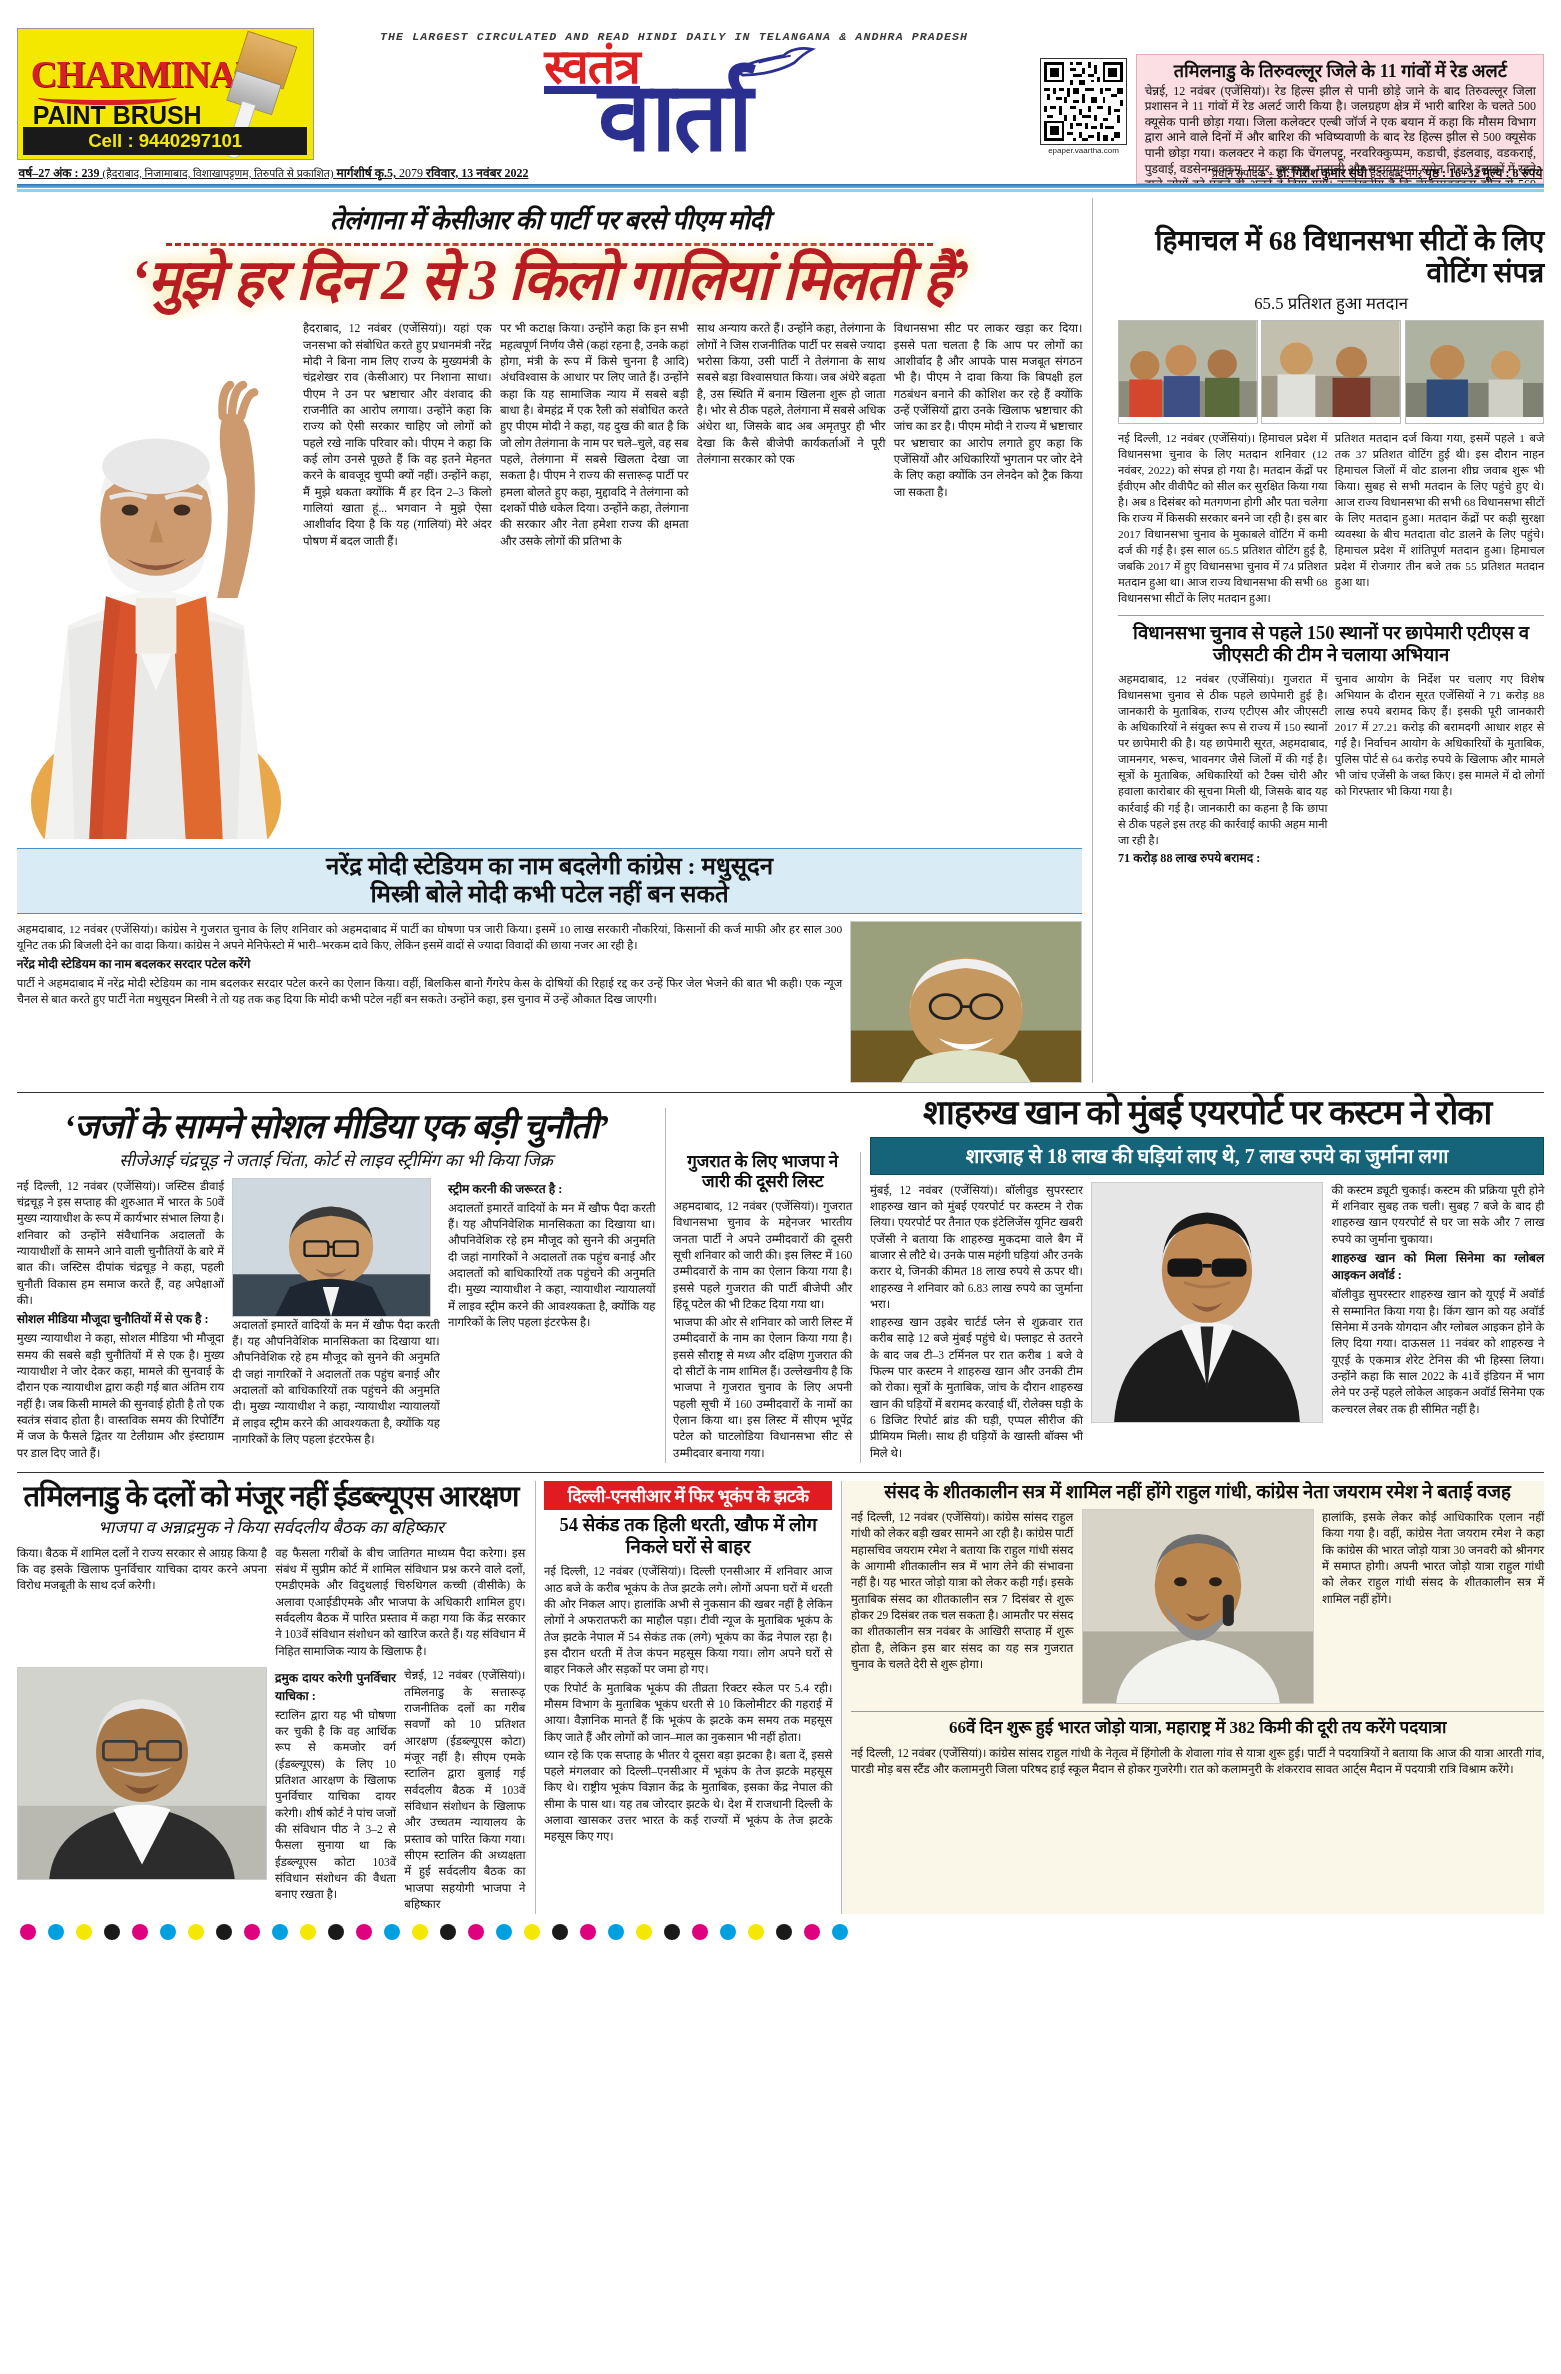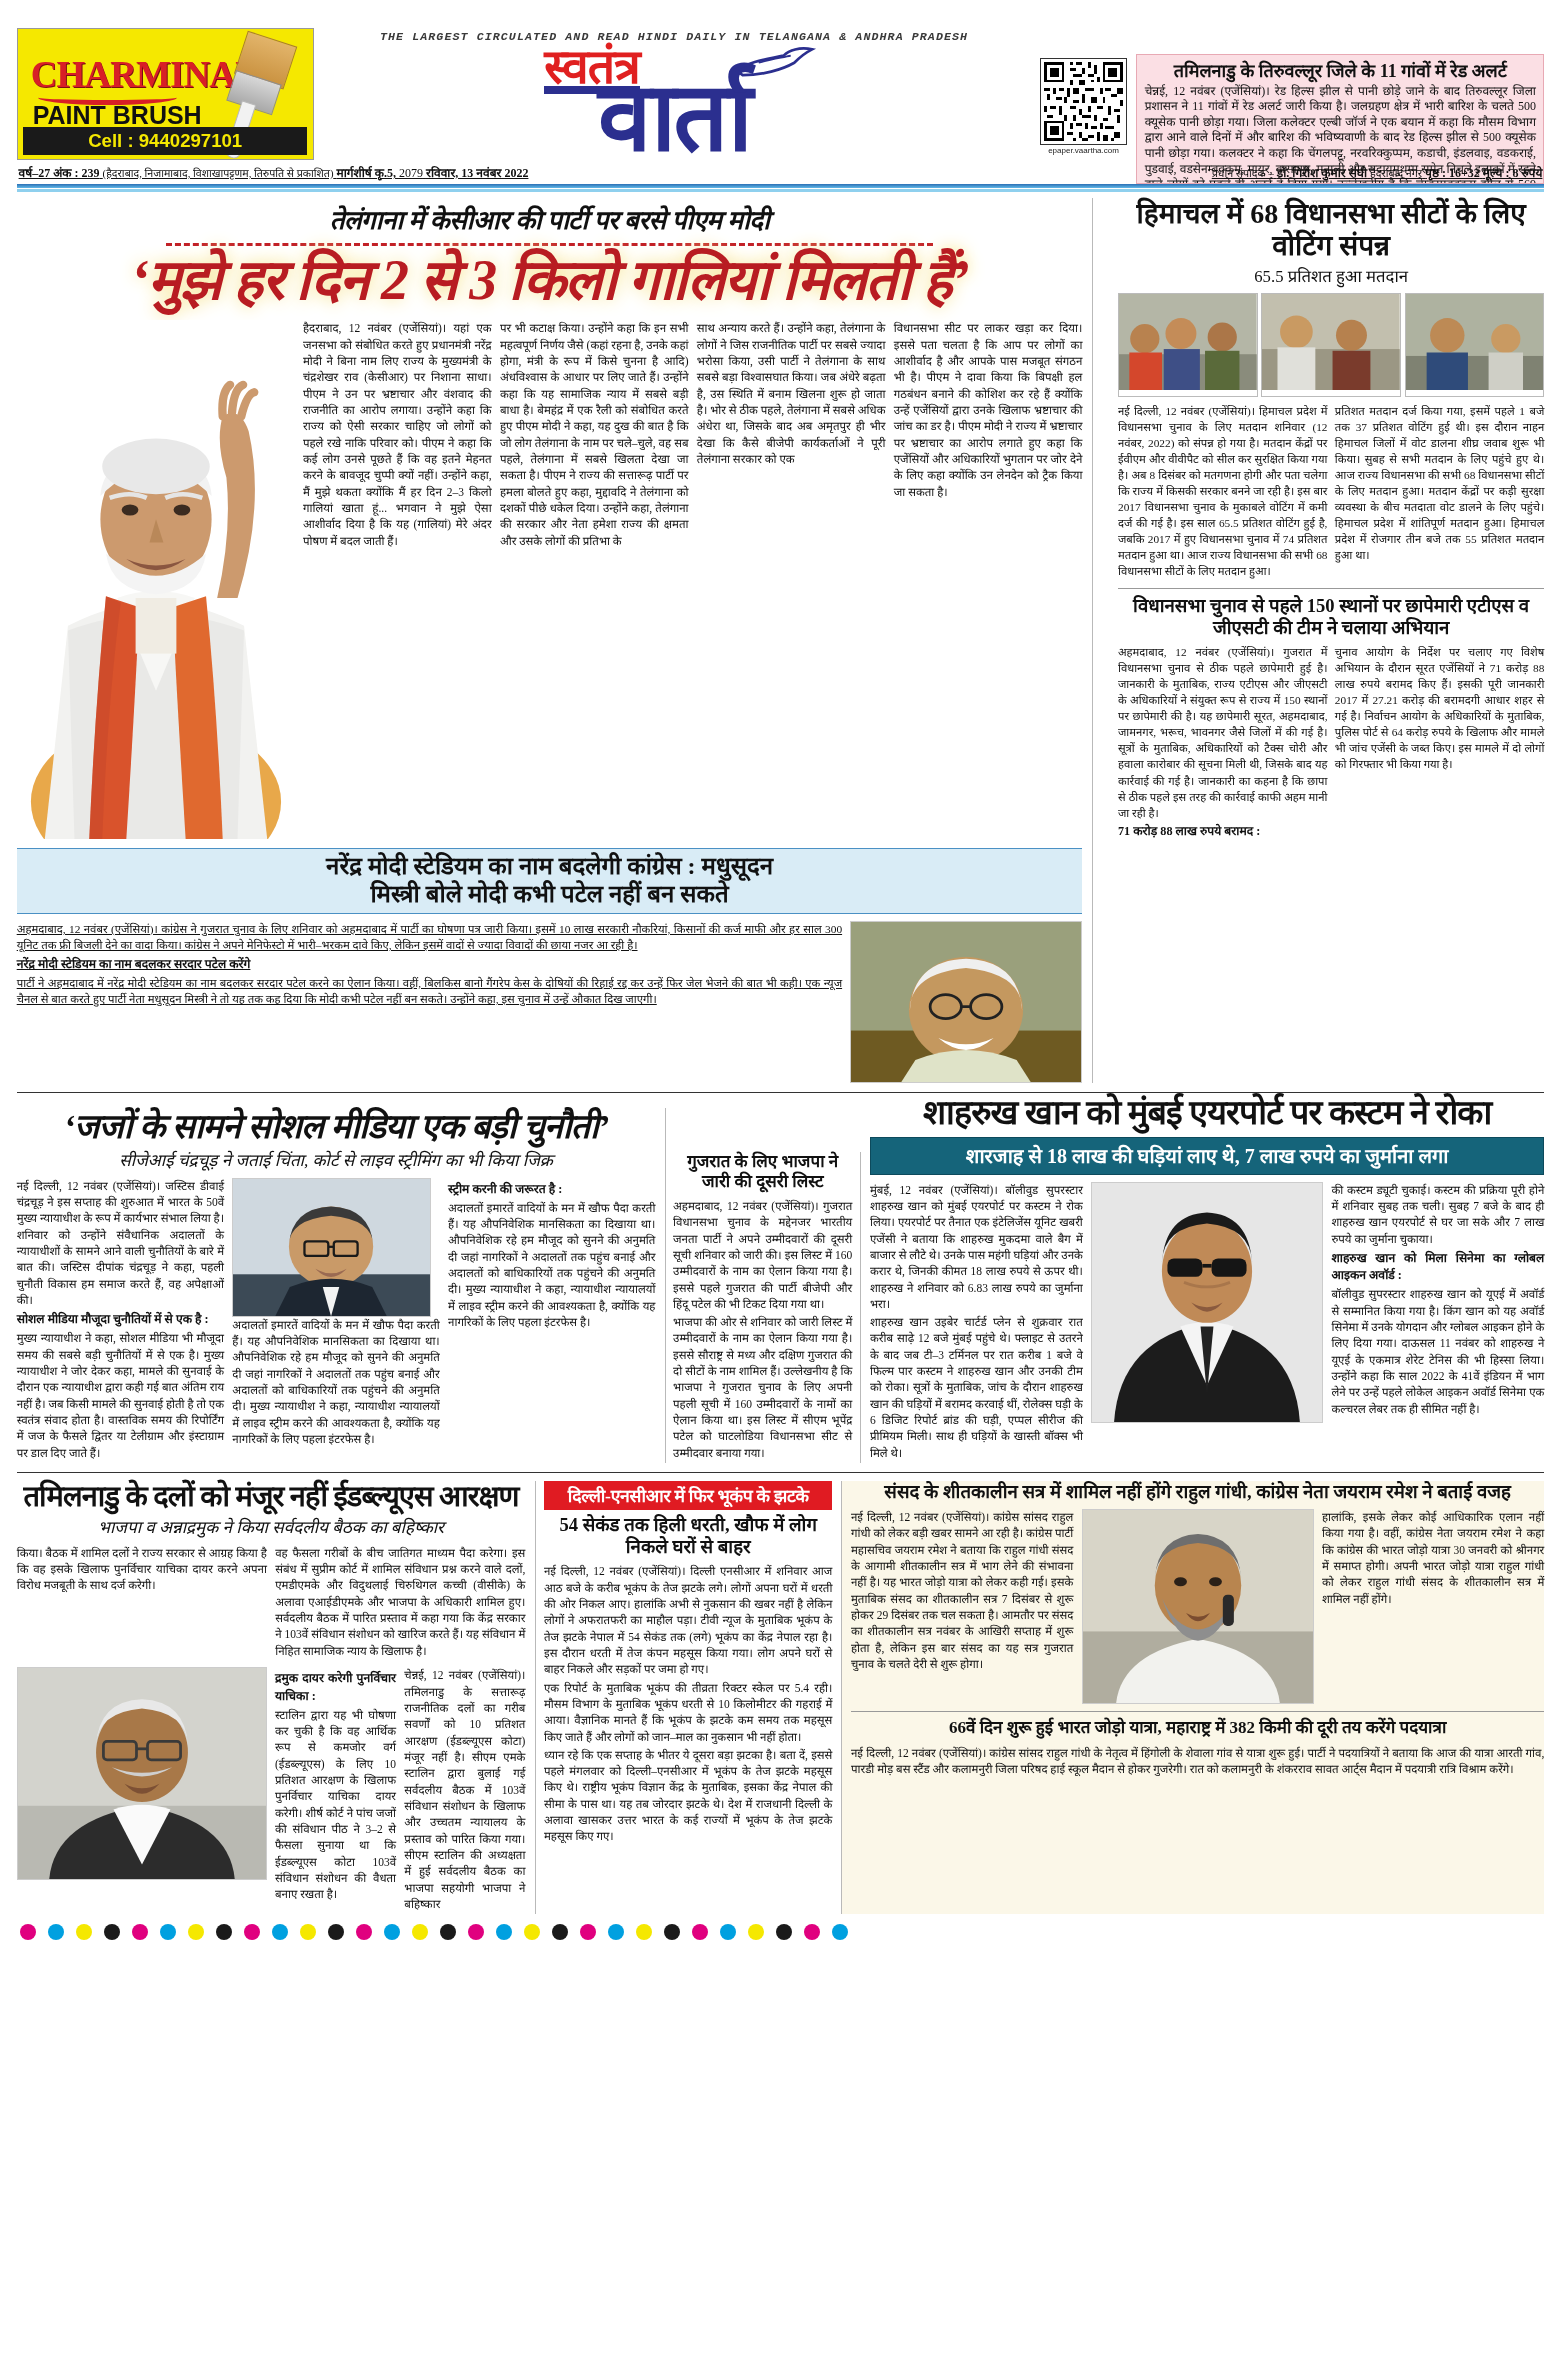--- a/index.html
+++ b/index.html
@@ -104,26 +104,26 @@
   .tcol { flex:1; font-size:11.5px; line-height:1.42; text-align:justify; color:#111; }
   .tcol p { margin-bottom:1.9px; }
 
   
   .band {
     background:#d9ecf6; border-top:1.9px solid #4a90c4; border-bottom:1.9px solid #4a90c4;
     text-align:center; padding:4.6px 3.7px; margin-top:8.3px;
   }
   .band h2 { font-size:24px; font-weight:700; line-height:1.15; color:#111; }
   .sub2 { display:flex; gap:8.3px; margin-top:6.5px; }
-  .sub2 .tcol { font-size:11.4px;text-decoration:underline; }
+  .sub2 .tcol { font-size:11.4px; }
   .mistry-photo { width:232px; flex:0 0 232px; height:162px; position:relative; overflow:hidden; border:0.9px solid #ccc; }
   .inline-sub { font-weight:700; font-size:12.2px; margin:2.8px 0 1.9px 0; }
 
   
-  .rh { text-align:center; font-size:28px; font-weight:700; line-height:1.16; color:#111; }
+  .rh { text-align:right; font-size:28px; font-weight:700; line-height:1.16; color:#111;margin-top:27px; }
   .rsub { text-align:center; font-size:16.7px; margin-top:1.9px; color:#111; }
   .rphotos { display:flex; gap:3.7px; margin-top:5.6px; }
   .rphoto { flex:1; height:104px; position:relative; overflow:hidden; border:0.9px solid #bbb; }
   .r2 { display:flex; gap:7.4px; margin-top:5.6px; }
   .r2 .tcol { font-size:11.3px; }
 
   .hr-thin { border-top:0.9px solid #999; margin:7.4px 0 5.6px 0; }
   .sechead { font-size:18.6px; font-weight:700; text-align:center; line-height:1.18; color:#111; }
   .sechead.small { font-size:17px; }
 

